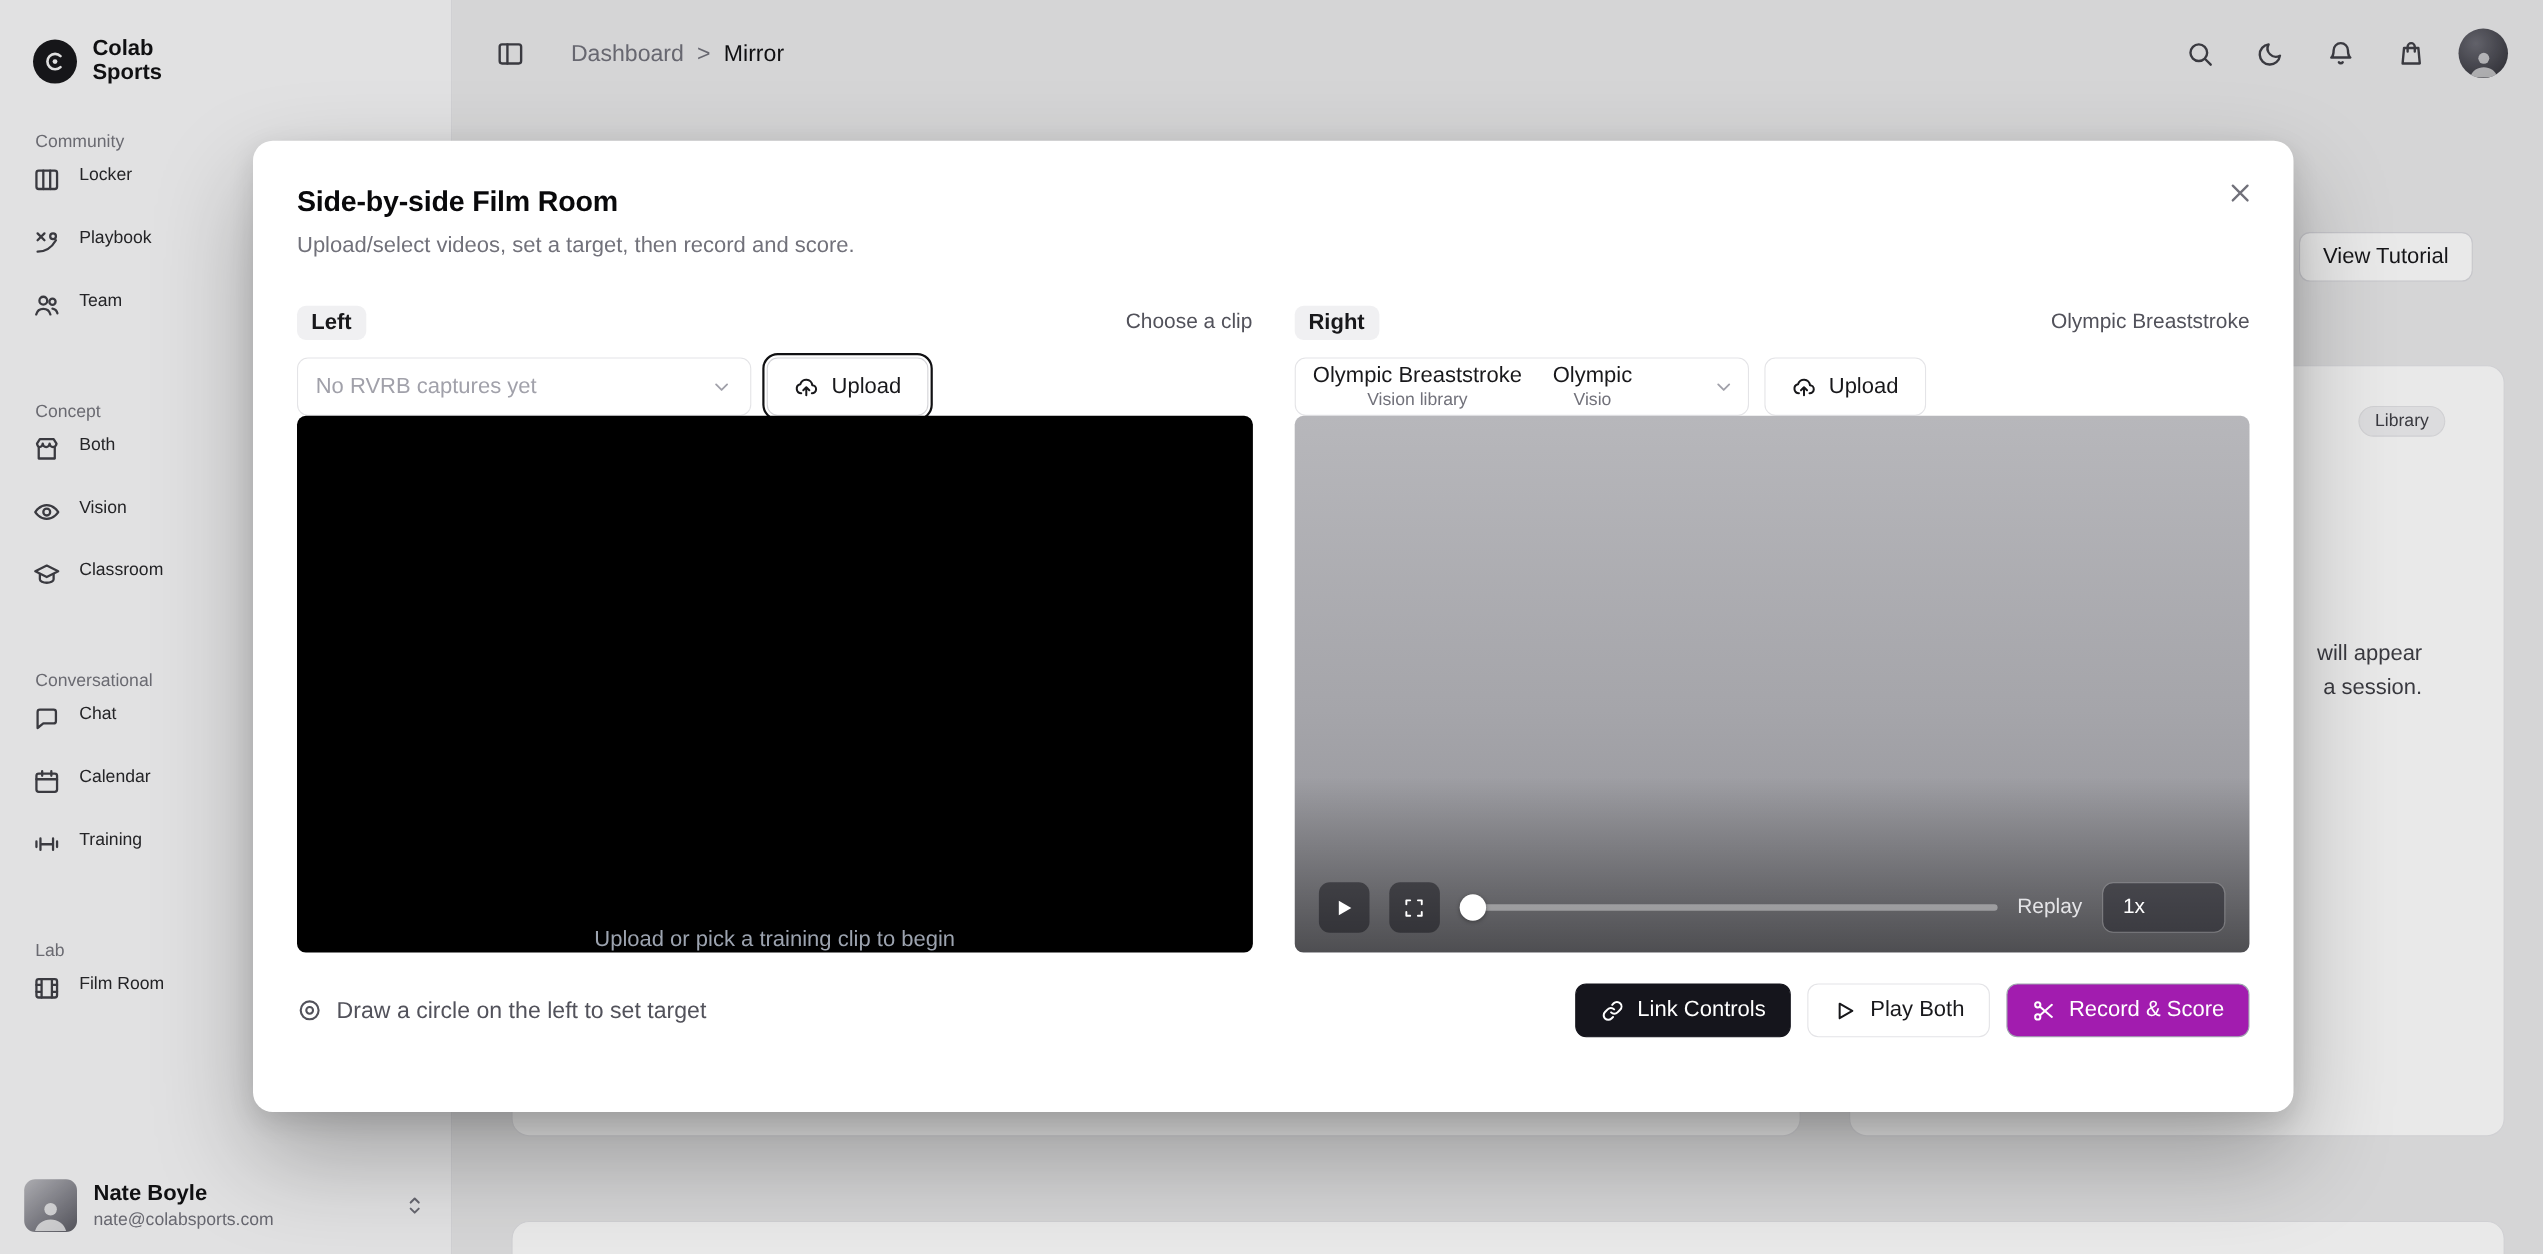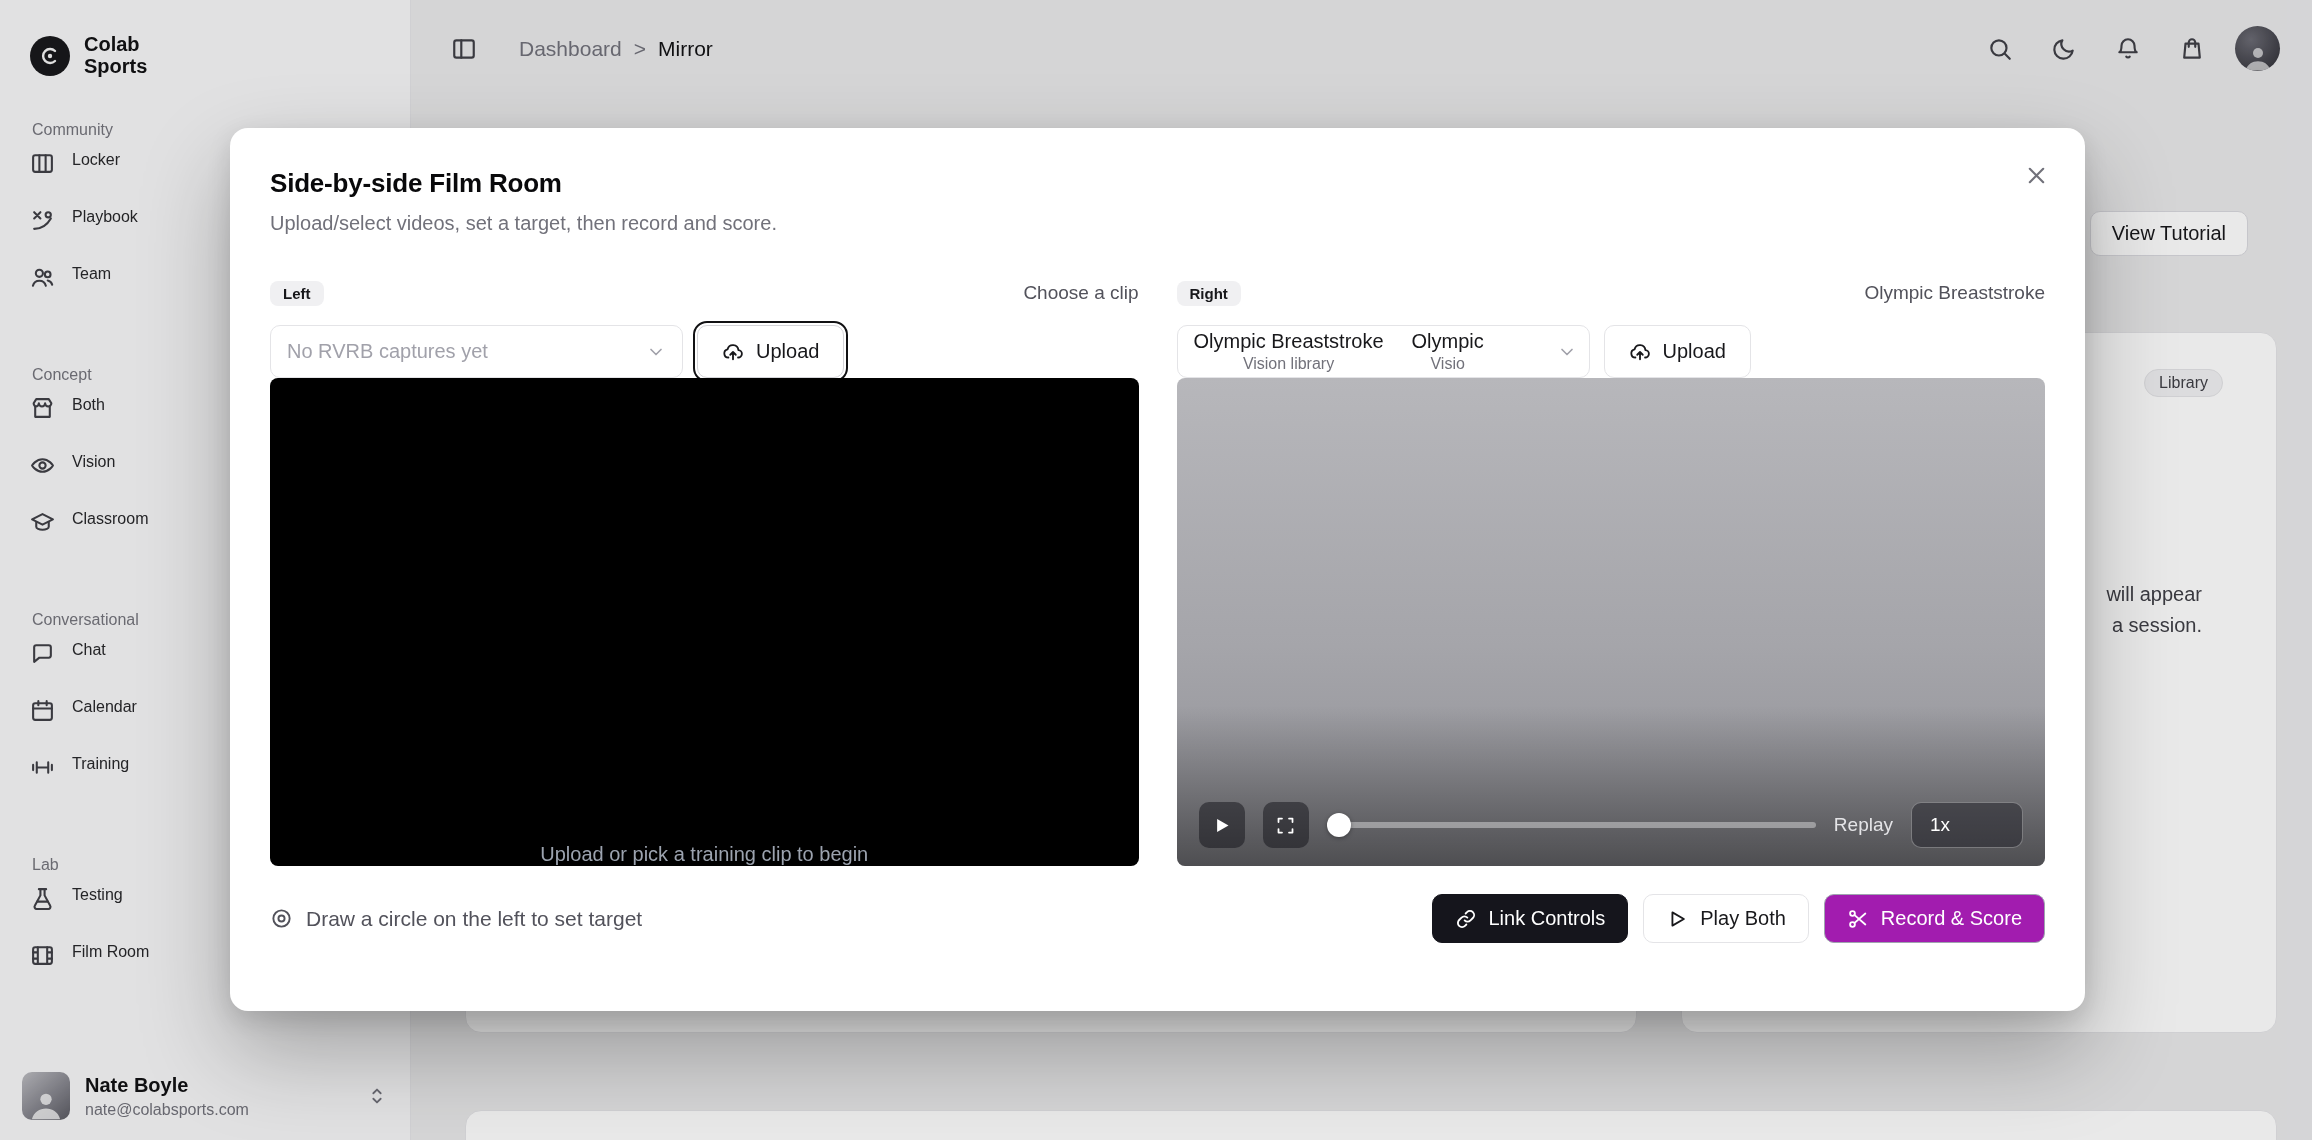--- a/index.html
+++ b/index.html
@@ -109,21 +109,21 @@
   }
   .modal-close svg { width:23px; height:23px; }
   .modal-title { font-size:26px; font-weight:700; color:#09090b; letter-spacing:-0.2px; }
   .modal-subtitle { font-size:20px; color:#71717a; margin-top:13px; }
 
   .columns { display:flex; gap:38px; margin-top:42px; }
   .col { flex:1; min-width:0; }
   .col-head { display:flex; align-items:center; justify-content:space-between; height:32px; }
   .side-badge {
     background:#f0f0f2; color:#18181b; border-radius:8px; padding:4px 13px;
-    font-size:15px; font-weight:600;
+    font-size:20px; font-weight:600;
   }
   .col-caption { font-size:19px; color:#52525b; }
 
   .controls-row { display:flex; align-items:center; gap:14px; margin-top:16px; }
   .select {
     width:413px; height:53px; background:#fff; border:1px solid #e4e4e7; border-radius:10px;
     display:flex; align-items:center; justify-content:space-between;
     padding:0 16px; cursor:pointer; overflow:hidden;
   }
   .select .chev { color:#a1a1aa; flex:none; margin-left:8px; }
@@ -286,29 +286,20 @@
     <div class="nav-item">
       <span>
           <svg width="25" height="25" viewBox="0 0 24 24" fill="none" stroke="currentColor" stroke-width="2" stroke-linecap="round" stroke-linejoin="round">
             <path d="M6.5 7v10M17.5 7v10M3 9.5v5M21 9.5v5M6.5 12h11"></path>
           </svg>
         </span>
       <span>Training</span>
     </div>
 
     <div class="nav-section-label">Lab</div>
-    <div class="nav-item">
-      <span>
-          <svg width="25" height="25" viewBox="0 0 24 24" fill="none" stroke="currentColor" stroke-width="2" stroke-linecap="round" stroke-linejoin="round">
-            <path d="M10 3v6L4.6 19a2 2 0 0 0 1.8 3h11.2a2 2 0 0 0 1.8-3L14 9V3"></path>
-            <path d="M8.5 3h7M7 15h10"></path>
-          </svg>
-        </span>
-      <span>Testing</span>
-    </div>
     <div class="nav-item">
       <span>
           <svg width="25" height="25" viewBox="0 0 24 24" fill="none" stroke="currentColor" stroke-width="2" stroke-linecap="round" stroke-linejoin="round">
             <rect x="3" y="4" width="18" height="16" rx="2"></rect>
             <path d="M7.5 4v16M16.5 4v16M3 9h4.5M3 15h4.5M16.5 9H21M16.5 15H21"></path>
           </svg>
         </span>
       <span>Film Room</span>
     </div>
 

